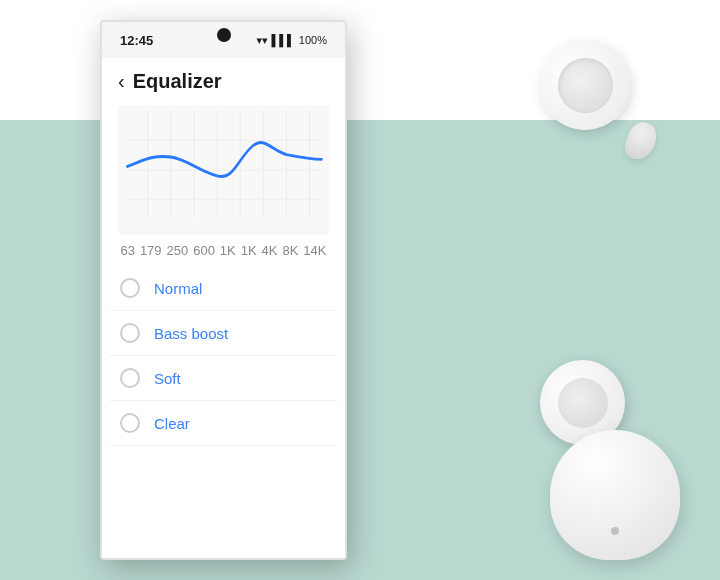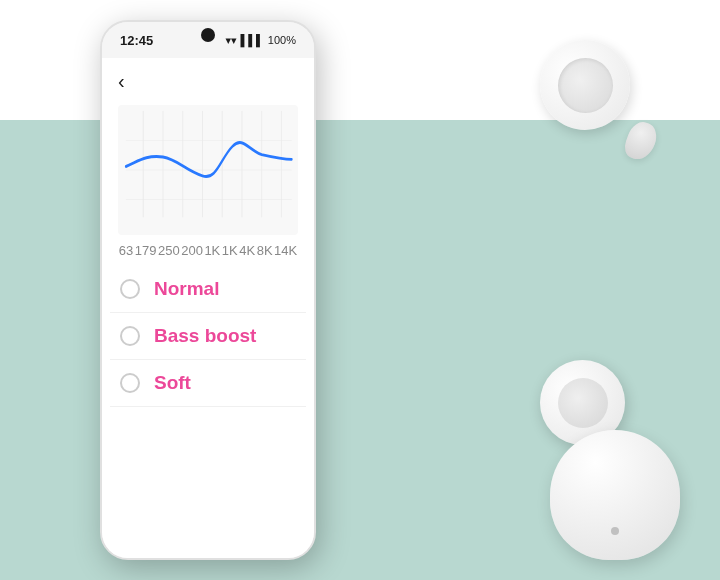--- a/index.html
+++ b/index.html
@@ -144,24 +144,24 @@
       border-radius: 50% 50% 60% 40%;
       transform: rotate(15deg);
       box-shadow: 1px 2px 5px rgba(0,0,0,0.1);
     }
 
     
     .phone {
       position: absolute;
       left: 100px;
       top: 20px;
-      width: 216px;
+      width: 247px;
       height: 540px;
       background: #f5f5f5;
-      border-radius: 28px;
+      border-radius: 4px;
       box-shadow: 4px 8px 30px rgba(0,0,0,0.25);
       overflow: hidden;
       border: 2px solid #e0e0e0;
     }
 
     .phone-notch-area {
       background: #f5f5f5;
       height: 36px;
       display: flex;
       align-items: center;
@@ -277,23 +277,23 @@
     }
 
     .radio-dot {
       width: 10px;
       height: 10px;
       background: #1a73e8;
       border-radius: 50%;
     }
 
     .radio-label {
-      font-size: 19px;
-      color: #ec4899;
-      font-weight: 700;
+      font-size: 15px;
+      color: #3b82f6;
+      font-weight: 400;
     }
   </style>
 </head>
 <body>
 
 <div class="scene">
   <div class="bg-top"></div>
   <div class="bg-bottom"></div>
 
   <div class="earbud-top-right">
@@ -322,20 +322,21 @@
       <div class="phone-status-icons">
         <span>▾▾</span>
         <span>▌▌▌</span>
         <span>100%</span>
       </div>
     </div>
 
     <div class="phone-screen">
       <div class="app-header">
         <span class="back-arrow">‹</span>
+        <span class="app-title">Equalizer</span>
       </div>
 
       <div class="eq-chart">
         <svg viewBox="0 0 228 110" preserveAspectRatio="none">
 
           <line x1="32" y1="5" x2="32" y2="95" stroke="#e0e0e0" stroke-width="0.5"></line>
           <line x1="57" y1="5" x2="57" y2="95" stroke="#e0e0e0" stroke-width="0.5"></line>
           <line x1="82" y1="5" x2="82" y2="95" stroke="#e0e0e0" stroke-width="0.5"></line>
           <line x1="107" y1="5" x2="107" y2="95" stroke="#e0e0e0" stroke-width="0.5"></line>
           <line x1="132" y1="5" x2="132" y2="95" stroke="#e0e0e0" stroke-width="0.5"></line>
@@ -348,37 +349,41 @@
           <line x1="10" y1="80" x2="220" y2="80" stroke="#e8e8e8" stroke-width="0.5"></line>
 
           <path d="M 10,52 C 25,48 35,42 57,44 C 75,46 85,55 107,60 C 125,64 130,45 145,35 C 158,26 165,38 182,42 C 195,44 210,46 220,46" stroke="#2979ff" stroke-width="2.5" fill="none" stroke-linecap="round" stroke-linejoin="round"></path>
         </svg>
       </div>
 
       <div class="eq-labels">
         <span class="eq-label">63</span>
         <span class="eq-label">179</span>
         <span class="eq-label">250</span>
-        <span class="eq-label">200</span>
+        <span class="eq-label">600</span>
         <span class="eq-label">1K</span>
         <span class="eq-label">1K</span>
         <span class="eq-label">4K</span>
         <span class="eq-label">8K</span>
         <span class="eq-label">14K</span>
       </div>
 
       <div class="radio-list">
         <div class="radio-item">
           <div class="radio-circle"></div>
           <span class="radio-label">Normal</span>
         </div>
         <div class="radio-item">
           <div class="radio-circle"></div>
           <span class="radio-label">Bass boost</span>
         </div>
         <div class="radio-item">
           <div class="radio-circle"></div>
           <span class="radio-label">Soft</span>
         </div>
+        <div class="radio-item">
+          <div class="radio-circle"></div>
+          <span class="radio-label">Clear</span>
+        </div>
       </div>
     </div>
   </div>
 </div>
 
 </body></html>

